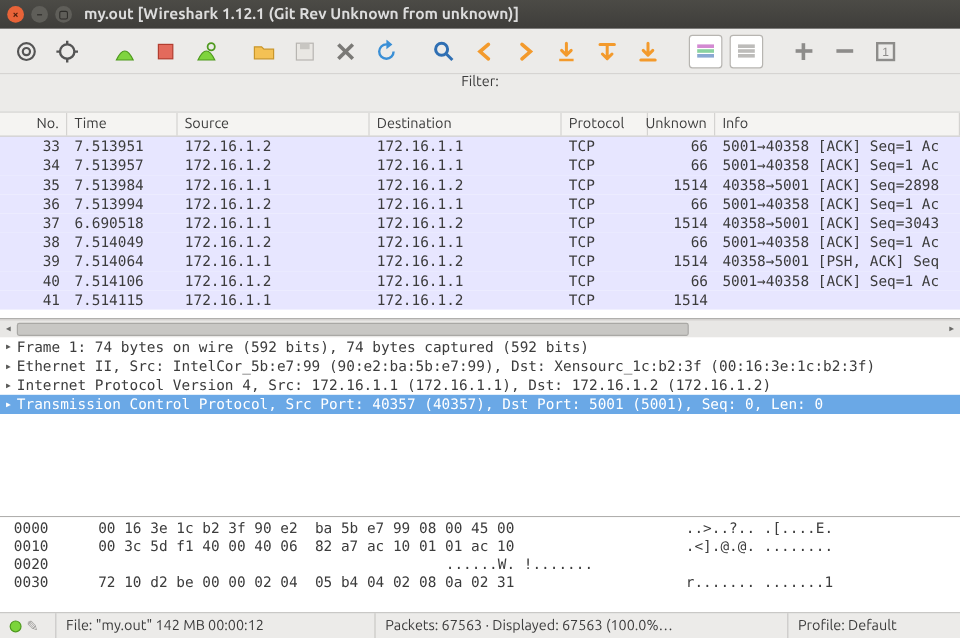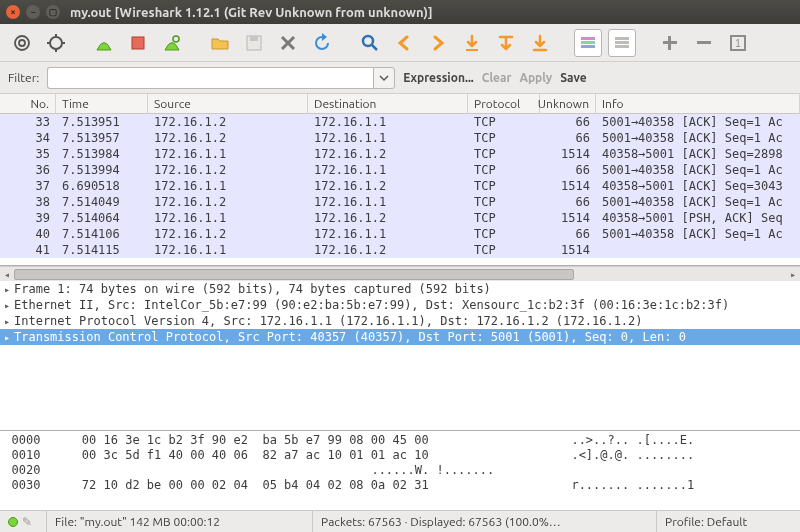--- a/index.html
+++ b/index.html
@@ -4,21 +4,21 @@
 <style>
 * { box-sizing: border-box; margin: 0; padding: 0; }
 body { font-family: "DejaVu Sans Mono", "Courier New", monospace; font-size: 12px; background: #f2f1f0; color: #3c3c3c; width: 800px; height: 532px; overflow: hidden; display: flex; flex-direction: column; }
 .titlebar { background: linear-gradient(#4c4b46,#3e3d3a); height: 24px; display: flex; align-items: center; padding: 0 6px; color: #dcdcdc; font-family: "Ubuntu", sans-serif; font-size: 13px; font-weight: bold; }
 .win-btns { display: flex; gap: 6px; margin-right: 10px; }
 .win-btn { width: 14px; height: 14px; border-radius: 7px; background: #5f5e59; display: flex; align-items: center; justify-content: center; font-size: 9px; color: #2e2d2a; }
 .win-btn.close { background: #e86338; color: #4a1e0c; }
 .toolbar { background: #ecebe9; height: 38px; display: flex; align-items: center; padding: 0 8px; gap: 6px; border-bottom: 1px solid #d0cfcd; }
 .tbtn { width: 28px; height: 28px; border: 1px solid transparent; border-radius: 3px; background: transparent; display: flex; align-items: center; justify-content: center; cursor: pointer; }
 .tsep { width: 8px; }
-.filterbar { background: #ecebe9; height: 32px; display: flex; align-items: center; padding: 0 8px; gap: 8px; font-family: "Ubuntu", sans-serif; border-bottom: 1px solid #d0cfcd; }
+.filterbar { background: #ecebe9; height: 32px; display: flex; align-items: center; padding: 0 8px; gap: 8px; font-family: "Ubuntu", sans-serif; border-bottom: 1px solid #d0cfcd; flex-direction: column; }
 .filter-label { color: #3c3c3c; }
 .filter-input-wrap { display:flex; align-items:center; flex:0 0 348px; }
 .filter-input { flex:1; height: 22px; background: #fff; border: 1px solid #b8b7b5; border-right:none; border-radius: 3px 0 0 3px; padding: 0 4px; font-size: 12px; }
 .filter-dd { width:22px; height:22px; border:1px solid #b8b7b5; border-radius:0 3px 3px 0; background:#f3f2f0; display:flex; align-items:center; justify-content:center; cursor:pointer; }
 .flink { color: #454545; font-weight: bold; }
 .flink.dim { color: #a6a5a3; }
 .packet-list { flex: 0 0 172px; overflow: hidden; background: #fff; border-bottom: 1px solid #b0afad; }
 .phead { display: flex; background: #f5f4f2; border-bottom: 1px solid #c9c8c6; font-family: "Ubuntu", sans-serif; height: 20px; align-items: flex-start; }
 .phead div { border-right: 1px solid #d4d3d1; padding: 0 6px; height: 100%; display: flex; align-items: center; }
 .col-no { width: 56px; justify-content:flex-end; }

